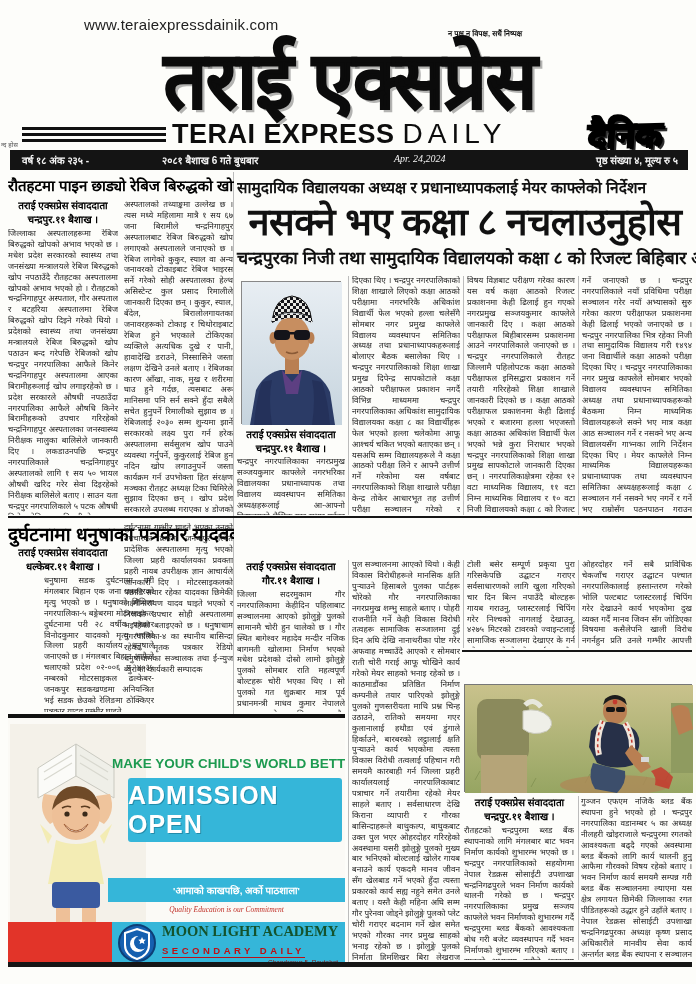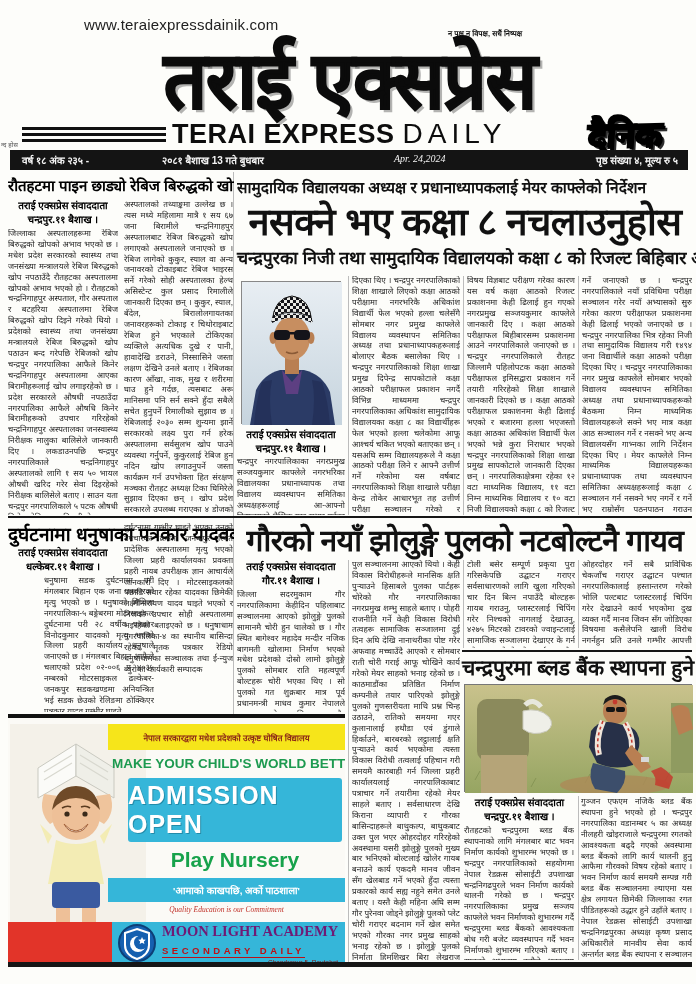--- a/index.html
+++ b/index.html
@@ -80,21 +80,21 @@
                   text-shadow:1px 1px 0 rgba(0,60,80,.35); }
   .ad-program { left:120px; top:130px; width:214px; text-align:center; color:#17a24b; font-weight:900; font-size:21px; }
   .ad-quote { left:100px; top:160px; width:237px; height:24px; background:#35b6d9; color:#fff; font-size:9.8px; font-weight:bold;
               display:flex; align-items:center; justify-content:center; white-space:nowrap;padding-left:20px; }
   .ad-quality { left:100px; top:187px; width:237px; text-align:center; color:#c03028; font-size:7.5px; font-style:italic;
                 font-family:"Liberation Serif","DejaVu Serif",serif; }
   .ad-band { left:0; top:204px; width:337px; height:46px; display:flex; }
   .ad-band-red { width:104px; height:46px; background:#e23429; }
   .ad-band-cyan { flex:1; height:46px; background:#35b6d9; display:flex; align-items:center; gap:6px; padding-left:6px; }
   .ad-school { line-height:1.1; }
-  .ad-school-name { color:#701a75; font-weight:900; font-size:14.5px; font-family:"Liberation Serif","DejaVu Serif",serif; white-space:nowrap; }
+  .ad-school-name { color:#14532d; font-weight:900; font-size:14.5px; font-family:"Liberation Serif","DejaVu Serif",serif; white-space:nowrap; }
   .ad-school-type { color:#bf0f14; font-weight:bold; font-size:9.5px; letter-spacing:3.5px; border-bottom:1.5px solid #bf0f14;
                     display:inline-block; white-space:nowrap; }
   .ad-address { color:#7d1410; font-size:6.5px; text-align:right; margin-top:1px; }
 </style>
 </head>
 <body>
 
 <div class="page">
 
   <div class="rule-v" style="left:233px;top:172px;height:790px"></div>
@@ -111,21 +111,21 @@
   <div class="abs masthead">तराई एक्सप्रेस</div>
   <div class="abs mast-lines"></div>
   <div class="abs mast-english">
     <span>TERAI EXPRESS</span>
     <span class="daily">DAILY</span>
   </div>
   <div class="abs dainik">दैनिक</div>
   <div class="abs stray">न्द होस</div>
   <div class="abs datebar">
     <span class="db-issue">वर्ष १८   अंक २३५ -</span>
-    <span class="db-np">२०८१ बैशाख 13 गते बुधबार</span>
+    <span class="db-np">२०८१ बैशाख 6 गते बुधबार</span>
     <span class="db-en">Apr. 24,2024</span>
     <span class="db-price">पृष्ठ संख्या ४, मूल्य रु ५</span>
   </div>
 
   <div class="abs headline-sm a1-head">रौतहटमा पाइन छाड्यो रेबिज बिरुद्धको खोप</div>
   <div class="abs byline a1-byline">
     <div>तराई एक्सप्रेस संवाददाता</div>
     <div>चन्द्रपुर.११ बैशाख ।</div>
   </div>
   <div class="abs body-col a1-col1">जिल्लाका अस्पतालहरूमा रेबिज बिरुद्धको खोपको अभाव भएको छ । मधेश प्रदेश सरकारको स्वास्थ्य तथा जनसंख्या मन्त्रालयले रेबिज बिरुद्धको खोप नपठाउँदै रौतहटका अस्पतालमा खोपको अभाव भएको हो । रौतहटको चन्द्रनिगाहपुर अस्पताल, गौर अस्पताल र बटहरिया अस्पतालमा रेबिज बिरुद्धको खोप दिइने गरेको थियो । प्रदेशको स्वास्थ्य तथा जनसंख्या मन्त्रालयले रेबिज बिरुद्धको खोप पठाउन बन्द गरेपछि रेबिजको खोप चन्द्रपुर नगरपालिका आफैले किनेर चन्द्रनिगाहपुर अस्पतालमा आएका बिरामीहरूलाई खोप लगाइरहेको छ । प्रदेश सरकारले औषधी नपठाउँदा नगरपालिका आफैले औषधि किनेर बिरामीहरूको उपचार गरिरहेको चन्द्रनिगाहपुर अस्पतालका जनस्वास्थ्य निरीक्षक मालुका बालिसेले जानकारी दिए । लकडाउनपछि चन्द्रपुर नगरपालिकाले चन्द्रनिगाहपुर अस्पतालको लागि १ सय ५० भायल औषधी खरिद गरेर सेवा दिइरहेको निरीक्षक बालिसेले बताए । साउन यता चन्द्रपुर नगरपालिकाले ५ पटक औषधी किनेर रेबिजका बिरामीको उपचार गरिरहेको बालिसेको भनाइ छ । पछिल्लो दिनहरूमा दैनिक ५ देखि ७ जना रेबिजका बिरामी आउने गरेको चन्द्रनिगाहपुर अस्पतालको खोप शाखाका सिनियर अहेब रुपराज घिमिरेले जानकारी दिएका छन् । साउन यता मात्रै चन्द्रनिगाहपुर अस्पतालबाट एक हजार भन्दा बढी रेबिजका बिरामीहरूको उपचार भएको</div>
@@ -177,32 +177,30 @@
   </div>
   <div class="abs byline m-byline">
     <div>तराई एक्सप्रेस संवाददाता</div>
     <div>चन्द्रपुर.११ बैशाख ।</div>
   </div>
   <div class="abs body-col m-col1">चन्द्रपुर नगरपालिकाका नगरप्रमुख सञ्जयकुमार काफ्लेले नगरभरिका विद्यालयका प्रधानाध्यापक तथा विद्यालय व्यवस्थापन समितिका अध्यक्षहरूलाई आ-आफ्नो विद्यालयको शैक्षिक स्तर सुधार गर्नका लागि कडा निर्देशन दिएका छन् । सोमबार नगरपालिकाको बैठकमा नगरभरि रहेका सामुदायिक तथा निजी विद्यालयका प्रतिनिधिहरूलाई मेयर काफ्लेले नगरको शिक्षाको स्तर उकास्ने गरी पठनपाठन गराउन निर्देशन</div>
   <div class="abs body-col m-col2">दिएका थिए । चन्द्रपुर नगरपालिकाको शिक्षा शाखाले लिएको कक्षा आठको परीक्षामा नगरभरिकै अधिकांश विद्यार्थी फेल भएको हल्ला चलेसँगै सोमबार नगर प्रमुख काफ्लेले विद्यालय व्यवस्थापन समितिका अध्यक्ष तथा प्रधानाध्यापकहरूलाई बोलाएर बैठक बसालेका थिए । चन्द्रपुर नगरपालिकाको शिक्षा शाखा प्रमुख दिपेन्द्र सापकोटाले कक्षा आठको परीक्षाफल प्रकाशन नगर्दै विभिन्न माध्यममा चन्द्रपुर नगरपालिकाका अधिकांश सामुदायिक विद्यालयका कक्षा ८ का विद्यार्थीहरू फेल भएको हल्ला चलेकोमा आफू आश्चर्य चकित भएको बताएका छन् । यसअघि सम्म विद्यालयहरूले नै कक्षा आठको परीक्षा लिने र आफ्नै उत्तीर्ण गर्ने गरेकोमा यस वर्षबाट नगरपालिकाको शिक्षा शाखाले परीक्षा केन्द्र तोकेर आधारभूत तह उत्तीर्ण परीक्षा सञ्चालन गरेको र उत्तरपुस्तिका परीक्षण नगरपालिकामा सूचीकृत</div>
   <div class="abs body-col m-col3">विषय विज्ञबाट परीक्षण गरेका कारण यस वर्ष कक्षा आठको रिजल्ट प्रकाशनमा केही ढिलाई हुन गएको नगरप्रमुख सञ्जयकुमार काफ्लेले जानकारी दिए । कक्षा आठको परीक्षाफल बिहीबारसम्म प्रकाशनमा आउने नगरपालिकाले जनाएको छ । चन्द्रपुर नगरपालिकाले रौतहट जिल्लामै पहिलोपटक कक्षा आठको परीक्षाफल इमिसद्वारा प्रकाशन गर्ने तयारी गरिरहेको शिक्षा शाखाले जानकारी दिएको छ । कक्षा आठको परीक्षाफल प्रकाशनमा केही ढिलाई भएको र बजारमा हल्ला भएजस्तो कक्षा आठका अधिकांश विद्यार्थी फेल भएको भन्ने कुरा निराधार भएको चन्द्रपुर नगरपालिकाको शिक्षा शाखा प्रमुख सापकोटाले जानकारी दिएका छन् । नगरपालिकाक्षेत्रमा रहेका १२ वटा माध्यमिक विद्यालय, ११ वटा निम्न माध्यमिक विद्यालय र १० वटा निजी विद्यालयको कक्षा ८ को रिजल्ट चन्द्रपुर नगरपालिकाले दुई दिनभित्र प्रकाशन</div>
   <div class="abs body-col m-col4">गर्ने जनाएको छ । चन्द्रपुर नगरपालिकाले नयाँ प्रविधिमा परीक्षा सञ्चालन गरेर नयाँ अभ्यासको सुरु गरेका कारण परीक्षाफल प्रकाशनमा केही ढिलाई भएको जनाएको छ । चन्द्रपुर नगरपालिका भित्र रहेका निजी तथा सामुदायिक विद्यालय गरी १४९४ जना विद्यार्थीले कक्षा आठको परीक्षा दिएका थिए । चन्द्रपुर नगरपालिकाका नगर प्रमुख काफ्लेले सोमबार भएको विद्यालय व्यवस्थापन समितिका अध्यक्ष तथा प्रधानाध्यापकहरूको बैठकमा निम्न माध्यमिक विद्यालयहरूले सक्ने भए मात्र कक्षा आठ सञ्चालन गर्ने र नसक्ने भए अन्य विद्यालयसँग गाभ्नका लागि निर्देशन दिएका थिए । मेयर काफ्लेले निम्न माध्यमिक विद्यालयहरूका प्रधानाध्यापक तथा व्यवस्थापन समितिका अध्यक्षहरूलाई कक्षा ८ सञ्चालन गर्न नसक्ने भए नगर्ने र गर्ने भए राम्रोसँग पठनपाठन गराउन निर्देशन जारी गरेका थिए ।</div>
 
-  <div class="abs b-head">गौरको नयाँ झोलुङ्गे पुलको नटबोल्टनै गायव</div>
   <div class="abs byline b-byline">
     <div>तराई एक्सप्रेस संवाददाता</div>
     <div>गौर.११ बैशाख ।</div>
   </div>
   <div class="abs body-col b-col1">जिल्ला सदरमुकाम गौर नगरपालिकामा केहीदिन पहिलाबाट सञ्चालनमा आएको झोलुङ्गे पुलको सामानमै चोरी हुन थालेको छ । गौर स्थित बागेश्वर महादेव मन्दीर नजिक बागमती खोलामा निर्माण भएको मधेश प्रदेशको दोस्रो लामो झोलुङ्गे पुलको सोमबार राति महत्वपूर्ण बोल्टहरू चोरी भएका थिए । सो पुलको गत शुक्रबार मात्र पूर्व प्रधानमन्त्री माधव कुमार नेपालले उद्घाटन गरेका थिए । गौर नगरपालिका वडा नम्बर २ र इशनाथ नगरपालिका वडा नम्बर १ बन्जरहालाई जोड्ने सास बर्केया नदीमा निर्माण सम्पन्न भई गत शुक्रबारबाट</div>
   <div class="abs body-col b-col2">पुल सञ्चालनमा आएको थियो । केही विकास विरोधीहरूले मानसिक क्षति पुर्‍याउने हिसाबले पुलका पार्टहरू चोरेको गौर नगरपालिकाका नगरप्रमुख शम्भु साहले बताए । पोहरी राजनीति गर्ने केही विकास विरोधी तत्वहरू सामाजिक सञ्जालमा दुई दिन अघि देखि नानाथरीका पोष्ट गरेर अफवाह मच्चाउँदै आएको र सोमबार राती चोरी गराई आफू चोखिने कार्य गरेको मेयर साहको भनाइ रहेको छ । काठमाडौंका प्रतिष्ठित निर्माण कम्पनीले तयार पारिएको झोलुङ्गे पुलको गुणस्तरीयता माथि प्रश्न चिन्ह उठाउने, रातिको समयमा गएर कुलानालाई हथौडा एवं डुंगाले हिर्काउने, बारबरको लट्ठालाई क्षति पुर्‍याउने कार्य भएकोमा त्यस्ता विकास विरोधी तत्वलाई पहिचान गरी समयमै कारबाही गर्न जिल्ला प्रहरी कार्यालयलाई नगरपालिकाबाट पत्राचार गर्ने तयारीमा रहेको मेयर साहले बताए । सर्वसाधारण देखि किराना व्यापारी र गौरका बासिन्दाहरूले बाथुकल्प, बाथुकबाट उक्त पुल भएर ओहरदोहर गरिरहेको अवस्थामा यसरी झोलुङ्गे पुलको मुख्य बार भनिएको बोल्टलाई खोलेर गायब बनाउने कार्य एकदमै मानव जीवन सँग खेलबाड गर्ने भएको हुँदा त्यस्ता प्रकारको कार्य सह्य नहुने समेत उनले बताए । यस्तै केही महिना अघि सम्म गौर पुरेनवा जोड्ने झोलुङ्गे पुलको प्लेट चोरी गराएर बदनाम गर्ने खेल समेत भएको गौरका नगर प्रमुख साहको भनाइ रहेको छ । झोलुङ्गे पुलको निर्माता हिमशिखर बिरा लेखराज जेभी बलीरामपुरकी जरुमाढीका आयोजना प्रतिनिधि रोचर रायमाझीले प्राविधिक सहितको</div>
   <div class="abs body-col b-col3">टोली बसेर सम्पूर्ण प्रकृया पुरा गरिसकेपछि उद्घाटन गराएर सर्वसाधारणको लागि खुला गरिएको चार दिन बित्न नपाउँदै बोल्टहरू गायब गराउनु, प्लास्टरलाई चिपिंग गरेर निश्चको नागलाई देखाउनु, ४२७५ मिटरको टावरको ज्वाइन्टलाई सामाजिक सञ्जालमा देखाएर के गर्न खोज्नु भएको हो त्यो मलाई थाहा छैन । यहाँको</div>
   <div class="abs body-col b-col4">ओहरदोहर गर्ने सबै प्राविधिक चेकजाँच गराएर उद्घाटन पश्चात नगरपालिकालाई हस्तान्तरण गरेको भोलि पल्टबाट प्लास्टरलाई चिपिंग गरेर देखाउने कार्य भएकोमा दुख व्यक्त गर्दै मानव जिवन सँग जोडिएका विषयमा कसैलेपनि खाली विरोध नगर्नहुन प्रति उनले गम्भीर आपत्ती जनाए ।</div>
 
   <div class="rule-h" style="left:462px;top:650px;width:230px;height:2px"></div>
-  <div class="abs bb-head">चन्द्रपुरमा ब्लड बैंक स्थापना हुने</div>
   <div class="abs bb-photo">
     <svg width="228" height="108" viewBox="0 0 228 108" xmlns="http://www.w3.org/2000/svg">
       <defs>
         <linearGradient id="grass" x1="0" y1="0" x2="0" y2="1">
           <stop offset="0" stop-color="#c9c28c"></stop>
             <stop offset="1" stop-color="#96a562"></stop>
         </linearGradient>
       </defs>
       <rect width="228" height="108" fill="url(#grass)"></rect>
       <g stroke="#7e8d4e" stroke-width="1" opacity=".7">
@@ -254,24 +252,22 @@
         <path d="M52,84 q5,-3 9,-1 M71,83 q5,-2 9,1" stroke="#5a3b20" stroke-width="1.6" fill="none"></path>
         <path d="M54,100 Q66,114 78,100 Q74,108 66,108 Q58,108 54,100 Z" fill="#fff" stroke="#a5643c"></path>
         <path d="M46,116 Q66,124 86,116 L94,160 L38,160 Z" fill="#f3ecb4"></path>
         <path d="M38,120 L30,100 L42,112 Z" fill="#f3ecb4"></path>
         <path d="M94,120 L102,100 L90,112 Z" fill="#f3ecb4"></path>
         <rect x="42" y="158" width="48" height="26" rx="4" fill="#3a5aa0"></rect>
         <rect x="46" y="184" width="14" height="16" fill="#eec098"></rect>
         <rect x="72" y="184" width="14" height="16" fill="#eec098"></rect>
       </svg>
     </div>
-    <div class="ad-yellow abs">नेपाल सरकारद्वारा मधेश प्रदेशको उत्कृष्ट घोषित विद्यालय</div>
     <div class="ad-tagline abs">MAKE YOUR CHILD'S WORLD BETTER</div>
     <div class="ad-admission abs">ADMISSION OPEN</div>
-    <div class="ad-program abs">Play Nursery</div>
     <div class="ad-quote abs">'आमाको काखपछि, अर्को पाठशाला'</div>
     <div class="ad-quality abs">Quality Education is our Commitment</div>
     <div class="ad-band abs">
       <div class="ad-band-red"></div>
       <div class="ad-band-cyan">
         <span>
           <svg width="38" height="40" viewBox="0 0 38 40" xmlns="http://www.w3.org/2000/svg">
             <circle cx="19" cy="20" r="18" fill="#1560b0" stroke="#0d3f77" stroke-width="2"></circle>
             <path d="M19,6 L31,10 L31,22 Q31,32 19,36 Q7,32 7,22 L7,10 Z" fill="none" stroke="#ffffff" stroke-width="2"></path>
             <circle cx="20" cy="21" r="8" fill="#ffffff"></circle>

